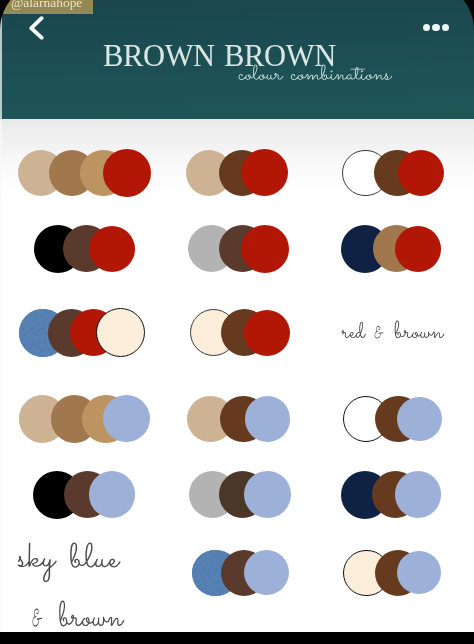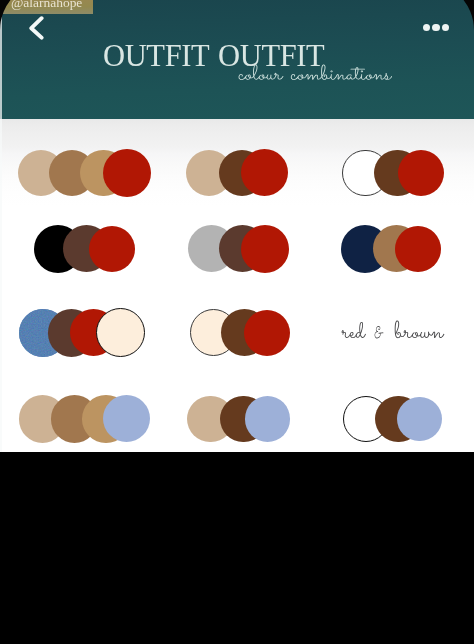--- a/index.html
+++ b/index.html
@@ -1,20 +1,20 @@
 <!DOCTYPE html>
 <html><head>
 <meta charset="utf-8">
 <title>Brown Outfit - colour combinations</title>
 <style>
   html,body{margin:0;padding:0;background:#000;}
   body{width:474px;height:644px;overflow:hidden;
        font-family:"Liberation Sans",sans-serif;
        -webkit-font-smoothing:antialiased;}
-  #screen{position:relative;width:474px;height:452px;overflow:hidden;background:#8b5cf6;}
+  #screen{position:relative;width:474px;height:632px;overflow:hidden;background:#8b5cf6;}
   #corner-mask{position:absolute;left:0;top:-19px;width:474px;height:89px;
         pointer-events:none;}
 
   
   #header{position:absolute;left:0;top:0;width:474px;height:119px;overflow:hidden;
           background:linear-gradient(178deg,#1a454d 0%,#1c4d53 42%,#1d5356 72%,#1e5658 100%);}
   #handle-badge{position:absolute;left:-6px;top:-11px;height:25px;width:98.5px;
       background:linear-gradient(180deg,#9c8651 0%,#978850 48%,#93894f 70%,#8d8b68 100%);
       box-sizing:border-box;}
   #handle-badge span{position:absolute;left:17px;bottom:4.6px;
@@ -65,21 +65,21 @@
         <path d="M12.6 2.2 L2.3 12.2 L12.6 21.6" stroke="#f4f9f8" stroke-width="3.9" stroke-linecap="round" stroke-linejoin="round" fill="none"></path>
       </svg>
     </div>
 
     <div id="menu-btn">
       <span class="dot" style="left:0"></span>
       <span class="dot" style="left:9.7px"></span>
       <span class="dot" style="left:19.4px"></span>
     </div>
 
-    <div id="title">OUTFIT OUTFIT</div>
+    <div id="title">BROWN BROWN</div>
   </div>
 
   <div id="sheet">
     <div class="palette">
       <div class="c" style="left: 17.5px; top: 30.5px; width: 46.6px; height: 46.6px; background: rgb(205, 178, 148);"></div>
       <div class="c" style="left: 48.6px; top: 30.5px; width: 46.6px; height: 46.6px; background: rgb(161, 119, 78);"></div>
       <div class="c" style="left: 80.1px; top: 30.5px; width: 46.6px; height: 46.6px; background: rgb(188, 148, 97);"></div>
       <div class="c" style="left: 102.8px; top: 29.7px; width: 48.2px; height: 48.2px; background: rgb(177, 23, 4);"></div>
     </div>
     <div class="palette">

